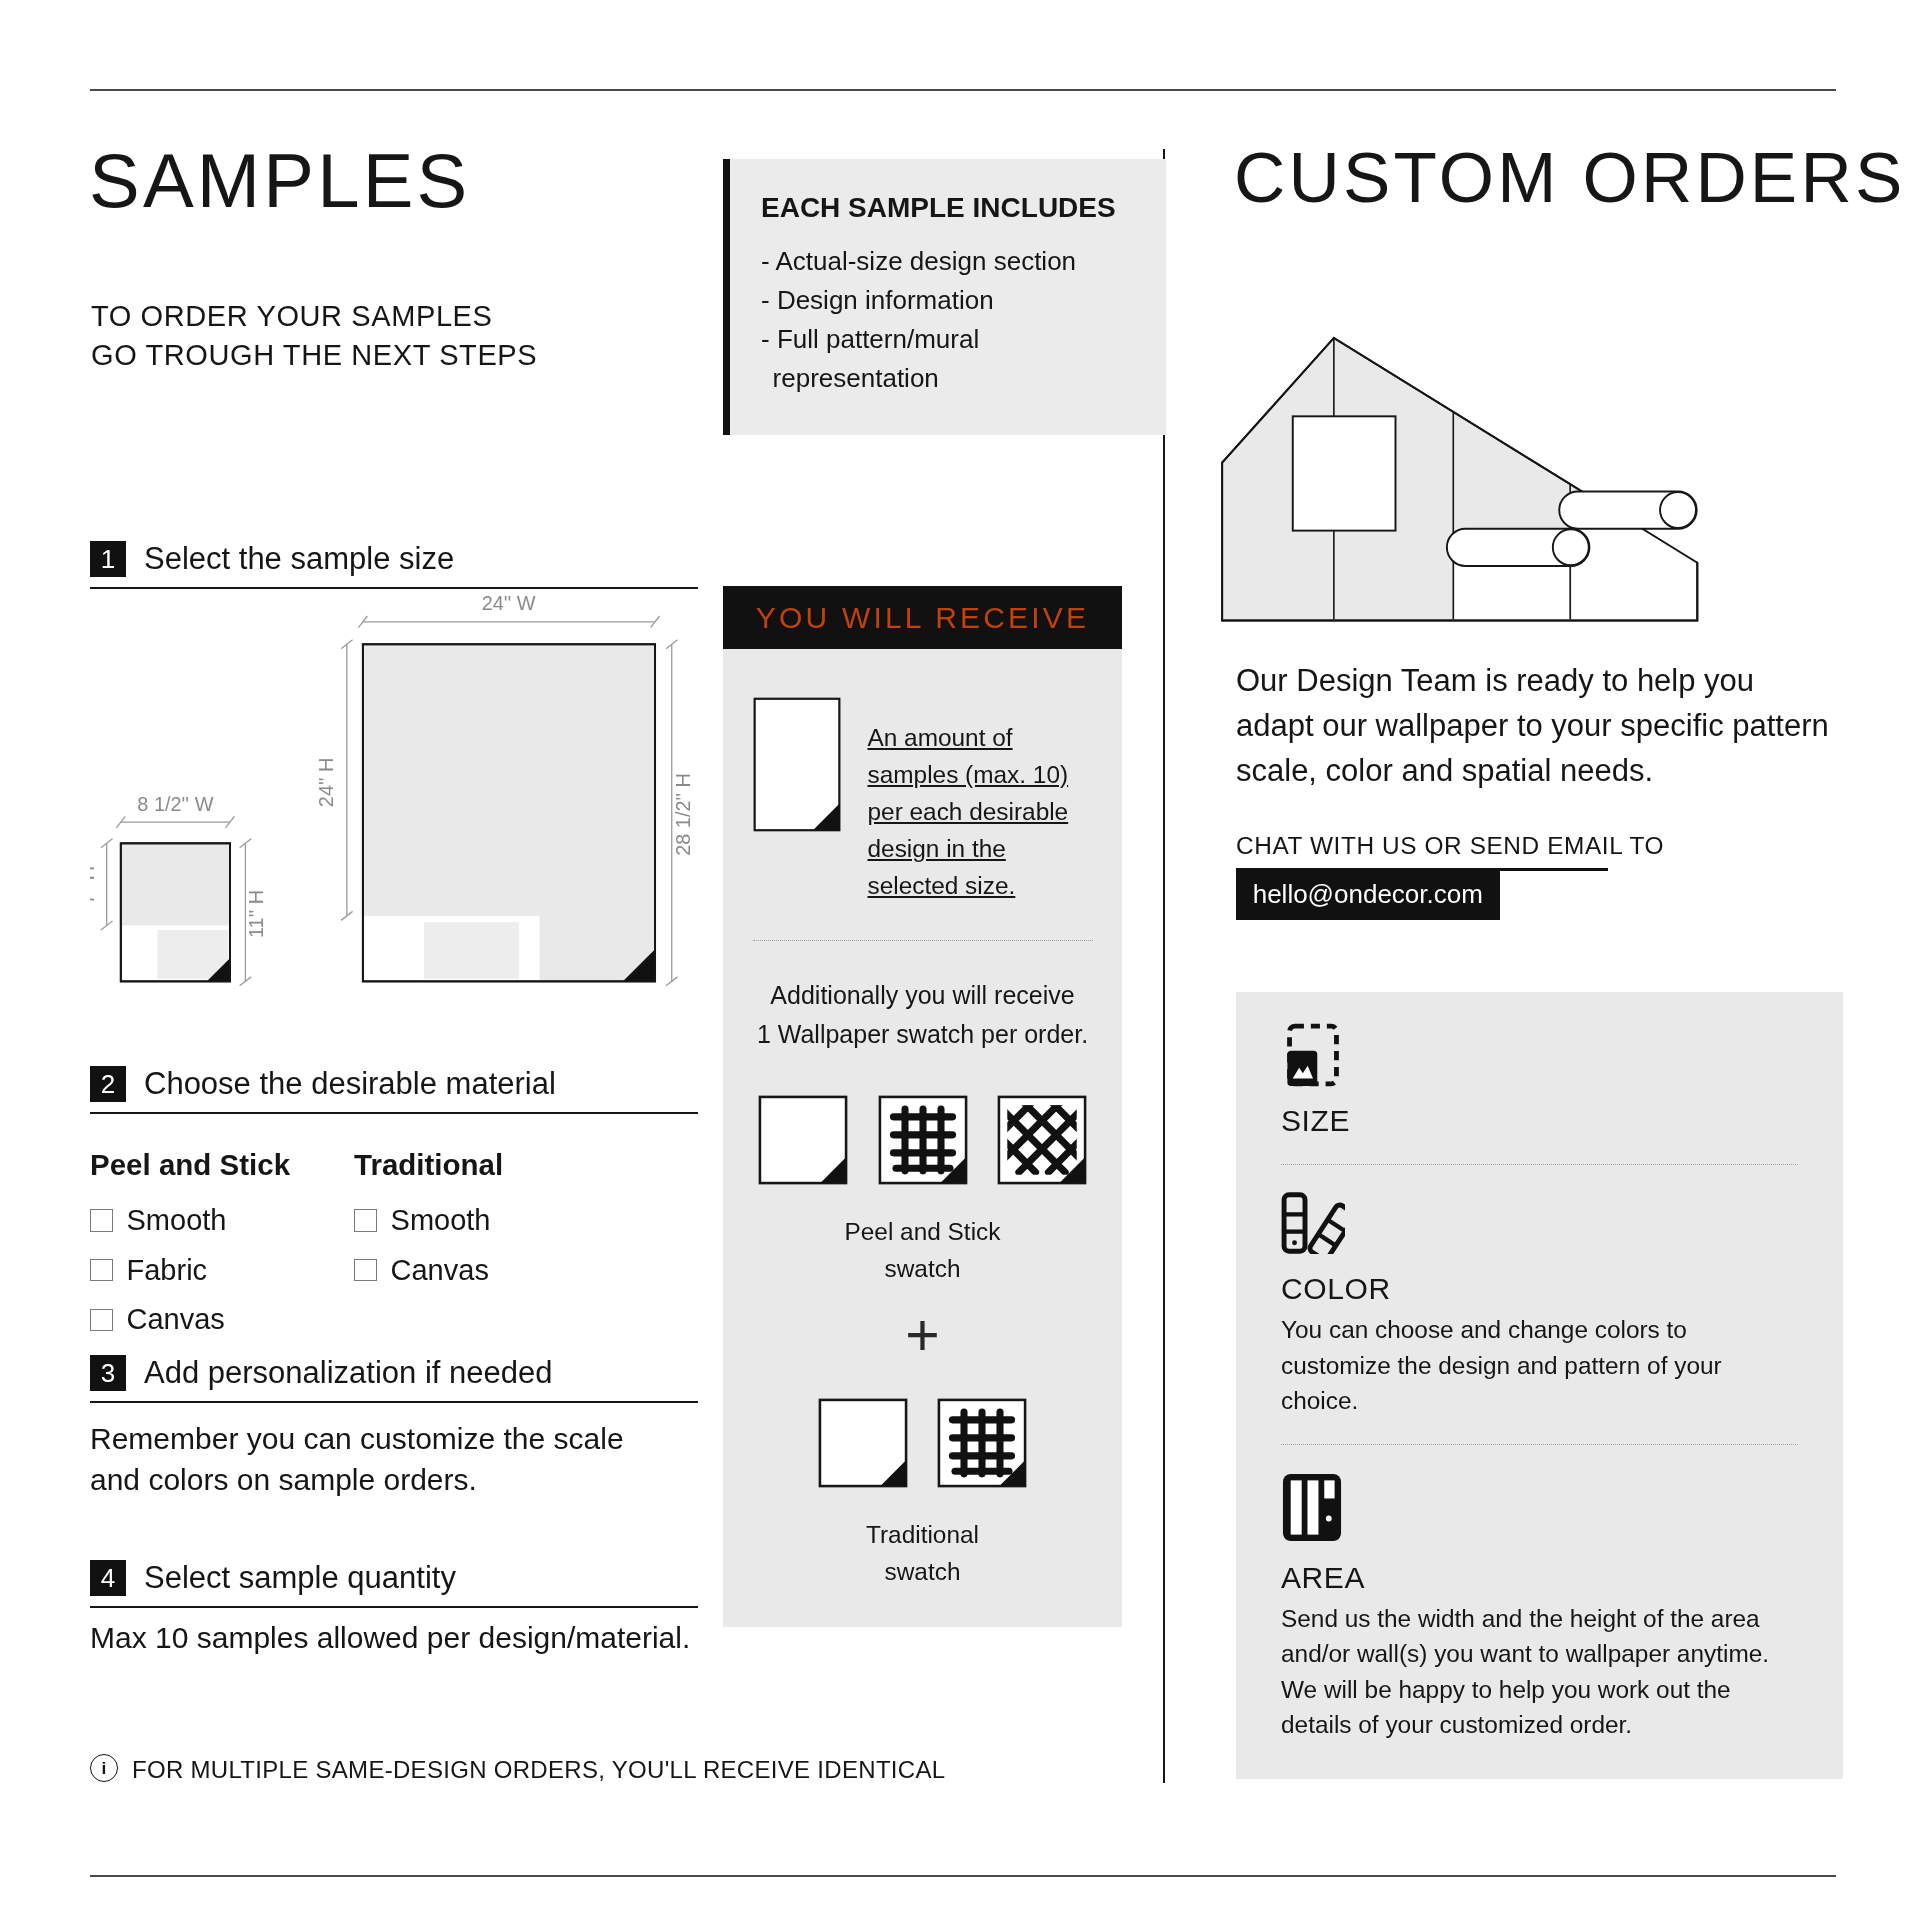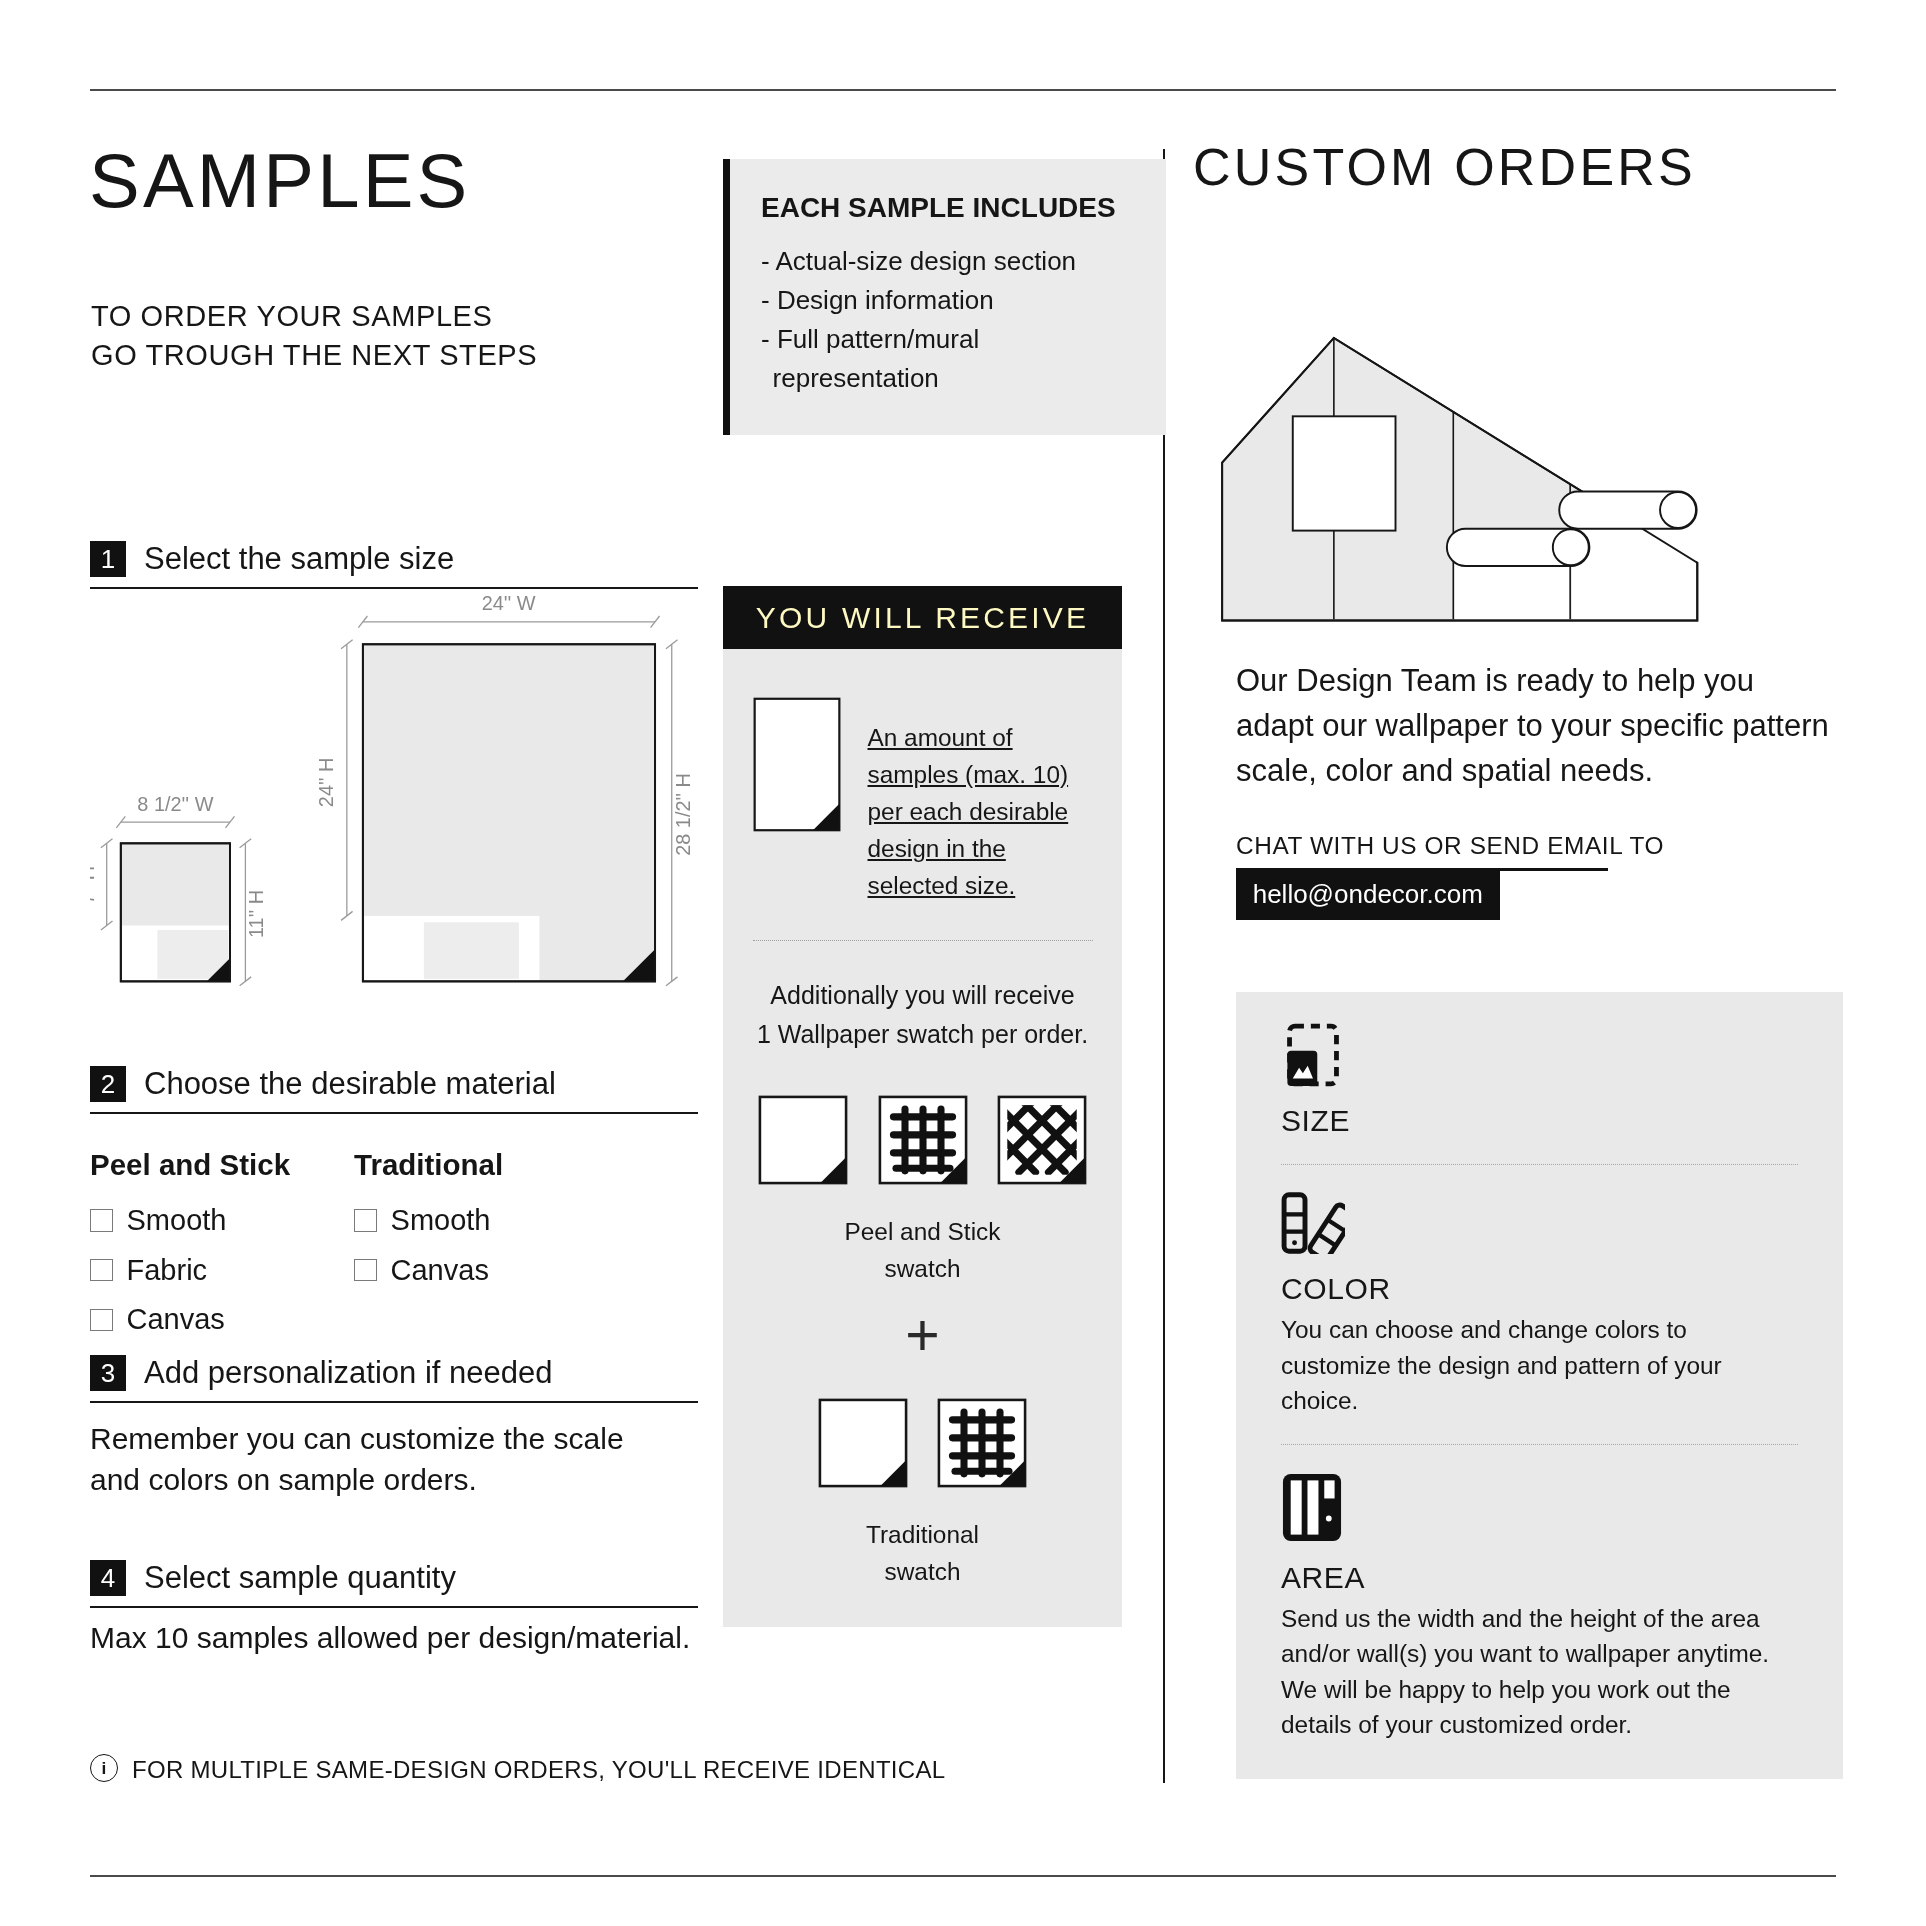--- a/index.html
+++ b/index.html
@@ -39,34 +39,34 @@
              display:flex;align-items:center;justify-content:center;font-size:17.3px;font-weight:bold;margin-top:1.3px;}
 
   
   .includes-box{position:absolute;left:723px;top:159px;width:443px;box-sizing:border-box;background:#ebebeb;
                 border-left:7.7px solid #111;padding:33px 23px 37px 31px;}
   .includes-title{font-size:28px;font-weight:bold;margin-bottom:18px;}
   .includes-item{font-size:26px;line-height:1.5;}
   .includes-item.indent{padding-left:11.6px;}
 
   .receive{position:absolute;left:723px;top:586px;width:399px;}
-  .receive-header{height:63px;background:#111;color:#fef9c3;display:flex;align-items:center;justify-content:center;
+  .receive-header{height:63px;background:#111;color:#c2410c;display:flex;align-items:center;justify-content:center;
                   font-size:30px;letter-spacing:3.2px;}
   .receive-panel{background:#e9e9e9;height:978px;box-sizing:border-box;padding-top:37px;overflow:hidden;}
   .receive-row{display:flex;gap:27px;padding:0 29.5px;align-items:flex-start;}
   .receive-text{font-size:24.4px;line-height:1.52;padding-top:33px;text-decoration:underline;}
   .dotted-sep{border-top:1.9px dotted #9e9e9e;margin:36px 29.5px 0;}
   .additional{text-align:center;font-size:25px;line-height:1.55;margin-top:35px;}
   .swatch-row{display:flex;justify-content:center;gap:29.5px;margin-top:41px;}
   .swatch-caption{text-align:center;font-size:24.4px;line-height:1.5;margin-top:29.5px;}
   .plus{text-align:center;font-size:59px;font-weight:200;line-height:1;margin-top:18px;color:#2a2a2a;}
   .swatch-row2{margin-top:33px;}
 
   
-  .custom-title{position:absolute;left:1193px;top:137px;font-size:52px;font-weight:400;letter-spacing:3.2px;text-align:center;}
+  .custom-title{position:absolute;left:1234px;top:137px;font-size:71px;font-weight:400;letter-spacing:3.2px;text-align:center;}
   .house{position:absolute;left:1217px;top:320px;}
   .custom-intro{position:absolute;left:1236px;top:659px;width:600px;font-size:31px;line-height:1.45;}
   .chat-label{position:absolute;left:1236px;top:832px;font-size:24.4px;letter-spacing:0.6px;}
   .chat-rule{position:absolute;left:1236px;top:868px;width:372px;height:2.6px;background:#111;}
   .email-chip{position:absolute;left:1236px;top:871px;background:#111;color:#fff;font-size:26px;
               padding:7.7px 16.7px 10.3px;cursor:pointer;}
   .features{position:absolute;left:1236px;top:992px;width:607px;height:787px;box-sizing:border-box;
             background:#e9e9e9;padding:31px 45px 26px;overflow:hidden;}
   .feature-title{font-size:30px;margin-top:15.4px;letter-spacing:0.6px;}
   .feature-text{font-size:24.4px;line-height:1.45;margin-top:6.4px;max-width:520px;}

